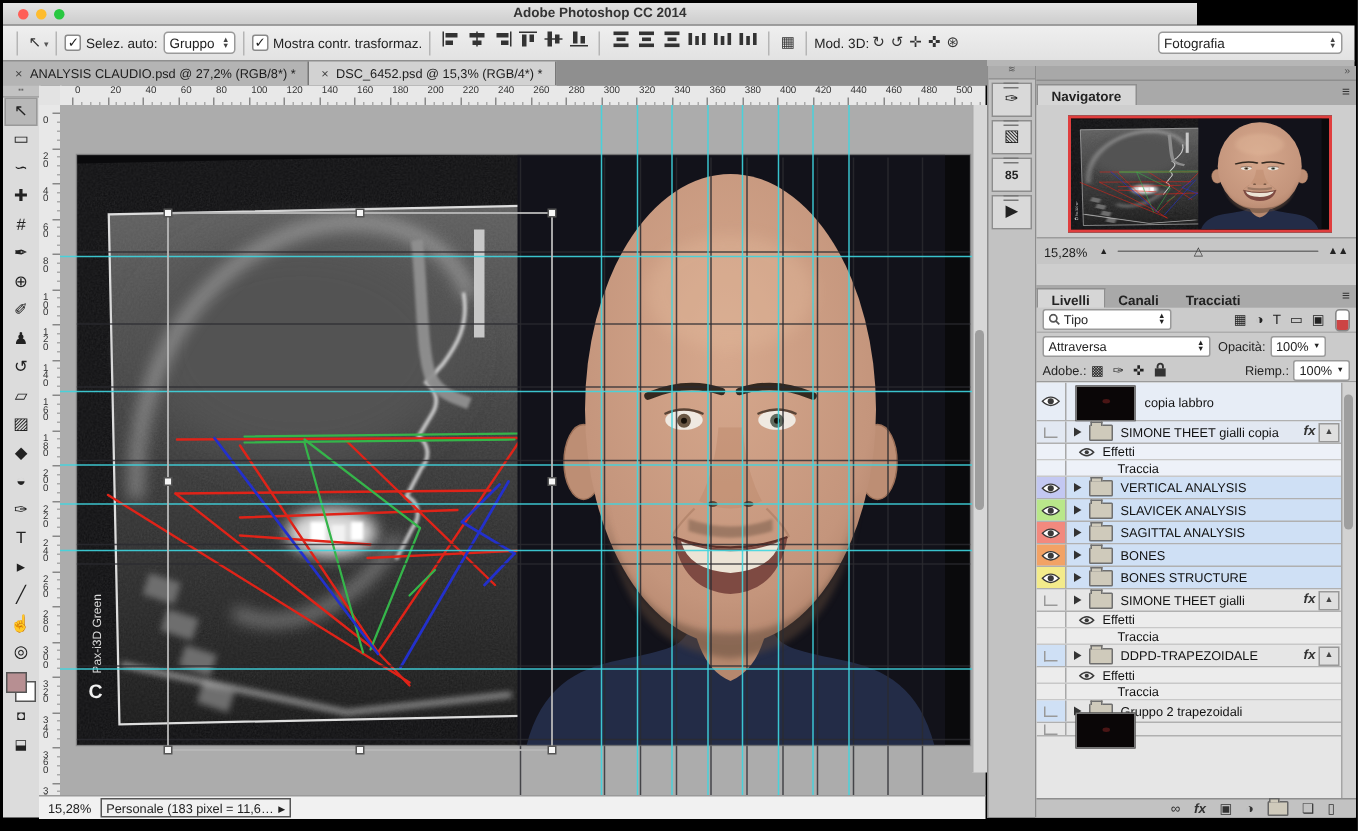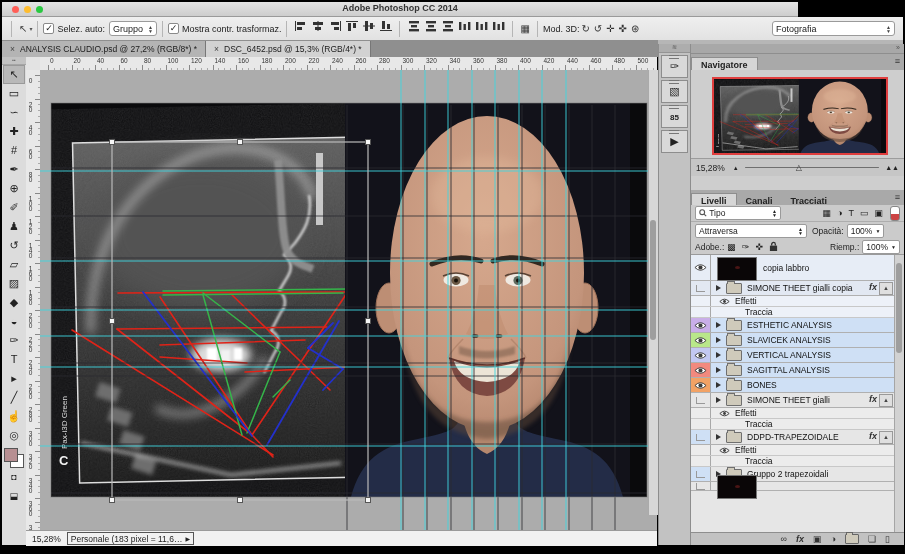--- a/index.html
+++ b/index.html
@@ -759,73 +759,73 @@
               <path d="M1 4.5 Q7 -1.5 13 4.5 Q7 10.5 1 4.5 Z" fill="none" stroke="#3a3a3a" stroke-width="1.2"></path>
               <circle cx="7" cy="4.5" r="1.8" fill="#3a3a3a"></circle>
             </svg>
             <span class="lname" style="left:44px;">Effetti</span>
           </div>
           <div class="lrow" style="height:11px;background:#edf1f8;border-bottom:1px solid #c8c8c8;">
             <span class="eyecell" style="background:transparent"></span>
             <span class="lname" style="left:54px;">Traccia</span>
           </div>
           <div class="lrow" style="height:15px;background:#cfe0f5;">
-            <span class="eyecell" style="background:#c9aee8">
+            <span class="eyecell" style="background:#c3c8f2">
               <svg class="eye-g" viewBox="0 0 14 9">
                 <path d="M1 4.5 Q7 -1.5 13 4.5 Q7 10.5 1 4.5 Z" fill="#fff" stroke="#3a3a3a" stroke-width="1"></path>
                 <circle cx="7" cy="4.5" r="2.2" fill="#3a3a3a"></circle>
               </svg>
             </span>
             <span class="tri"></span>
               <span class="folder"></span>
-              <span class="lname">ESTHETIC ANALYSIS</span>
+              <span class="lname">VERTICAL ANALYSIS</span>
           </div>
           <div class="lrow" style="height:15px;background:#cfe0f5;">
             <span class="eyecell" style="background:#b9e78a">
               <svg class="eye-g" viewBox="0 0 14 9">
                 <path d="M1 4.5 Q7 -1.5 13 4.5 Q7 10.5 1 4.5 Z" fill="#fff" stroke="#3a3a3a" stroke-width="1"></path>
                 <circle cx="7" cy="4.5" r="2.2" fill="#3a3a3a"></circle>
               </svg>
             </span>
             <span class="tri"></span>
               <span class="folder"></span>
               <span class="lname">SLAVICEK ANALYSIS</span>
           </div>
           <div class="lrow" style="height:15px;background:#cfe0f5;">
-            <span class="eyecell" style="background:#c3c8f2">
-              <svg class="eye-g" viewBox="0 0 14 9">
-                <path d="M1 4.5 Q7 -1.5 13 4.5 Q7 10.5 1 4.5 Z" fill="#fff" stroke="#3a3a3a" stroke-width="1"></path>
-                <circle cx="7" cy="4.5" r="2.2" fill="#3a3a3a"></circle>
-              </svg>
-            </span>
-            <span class="tri"></span>
-              <span class="folder"></span>
-              <span class="lname">VERTICAL ANALYSIS</span>
-          </div>
-          <div class="lrow" style="height:15px;background:#cfe0f5;">
             <span class="eyecell" style="background:#f2897e">
               <svg class="eye-g" viewBox="0 0 14 9">
                 <path d="M1 4.5 Q7 -1.5 13 4.5 Q7 10.5 1 4.5 Z" fill="#fff" stroke="#3a3a3a" stroke-width="1"></path>
                 <circle cx="7" cy="4.5" r="2.2" fill="#3a3a3a"></circle>
               </svg>
             </span>
             <span class="tri"></span>
               <span class="folder"></span>
               <span class="lname">SAGITTAL ANALYSIS</span>
           </div>
           <div class="lrow" style="height:15px;background:#cfe0f5;">
             <span class="eyecell" style="background:#f2a265">
               <svg class="eye-g" viewBox="0 0 14 9">
                 <path d="M1 4.5 Q7 -1.5 13 4.5 Q7 10.5 1 4.5 Z" fill="#fff" stroke="#3a3a3a" stroke-width="1"></path>
                 <circle cx="7" cy="4.5" r="2.2" fill="#3a3a3a"></circle>
               </svg>
             </span>
             <span class="tri"></span>
               <span class="folder"></span>
               <span class="lname">BONES</span>
+          </div>
+          <div class="lrow" style="height:15px;background:#cfe0f5;">
+            <span class="eyecell" style="background:#f3eb8b">
+              <svg class="eye-g" viewBox="0 0 14 9">
+                <path d="M1 4.5 Q7 -1.5 13 4.5 Q7 10.5 1 4.5 Z" fill="#fff" stroke="#3a3a3a" stroke-width="1"></path>
+                <circle cx="7" cy="4.5" r="2.2" fill="#3a3a3a"></circle>
+              </svg>
+            </span>
+            <span class="tri"></span>
+              <span class="folder"></span>
+              <span class="lname">BONES STRUCTURE</span>
           </div>
           <div class="lrow" style="height:15px;background:#e6e6e6;">
             <span class="eyecell" style="background:transparent">
               <span class="hiddenmark"></span>
             </span>
             <span class="tri"></span>
               <span class="folder"></span>
               <span class="lname">SIMONE THEET gialli</span>
             <span class="fxtag">fx</span>
                        <span class="fxchev">▲</span>

